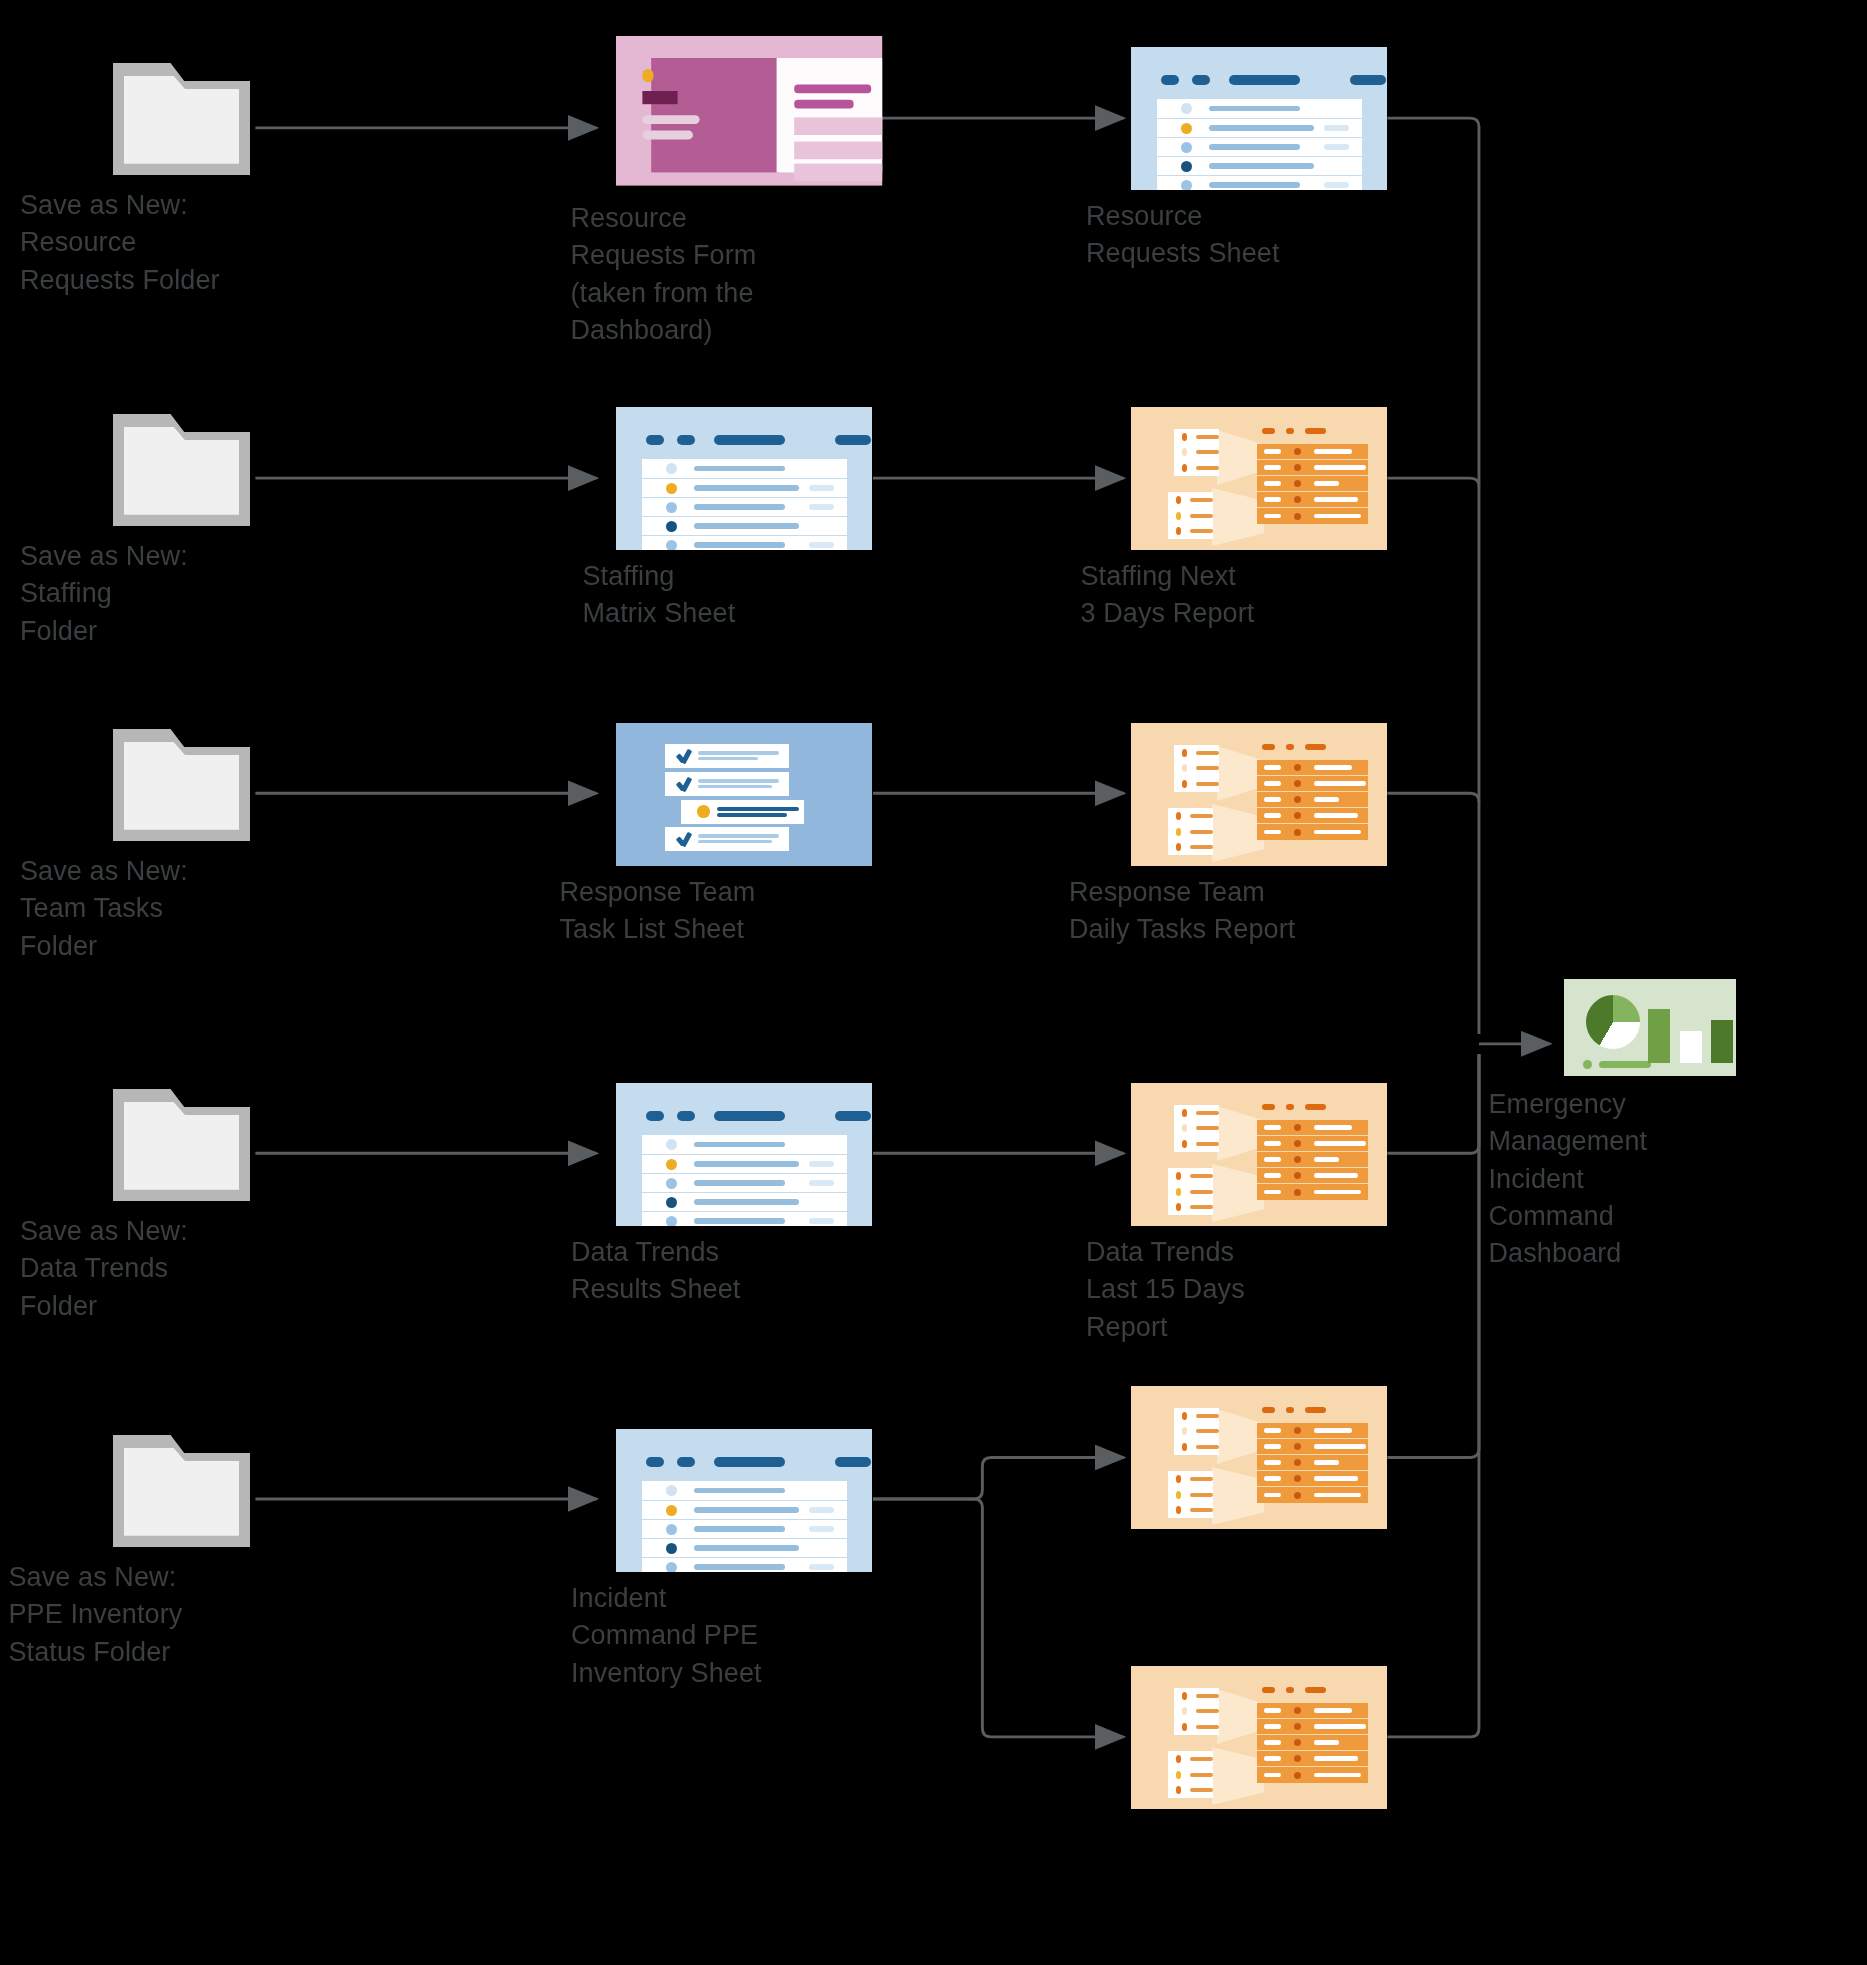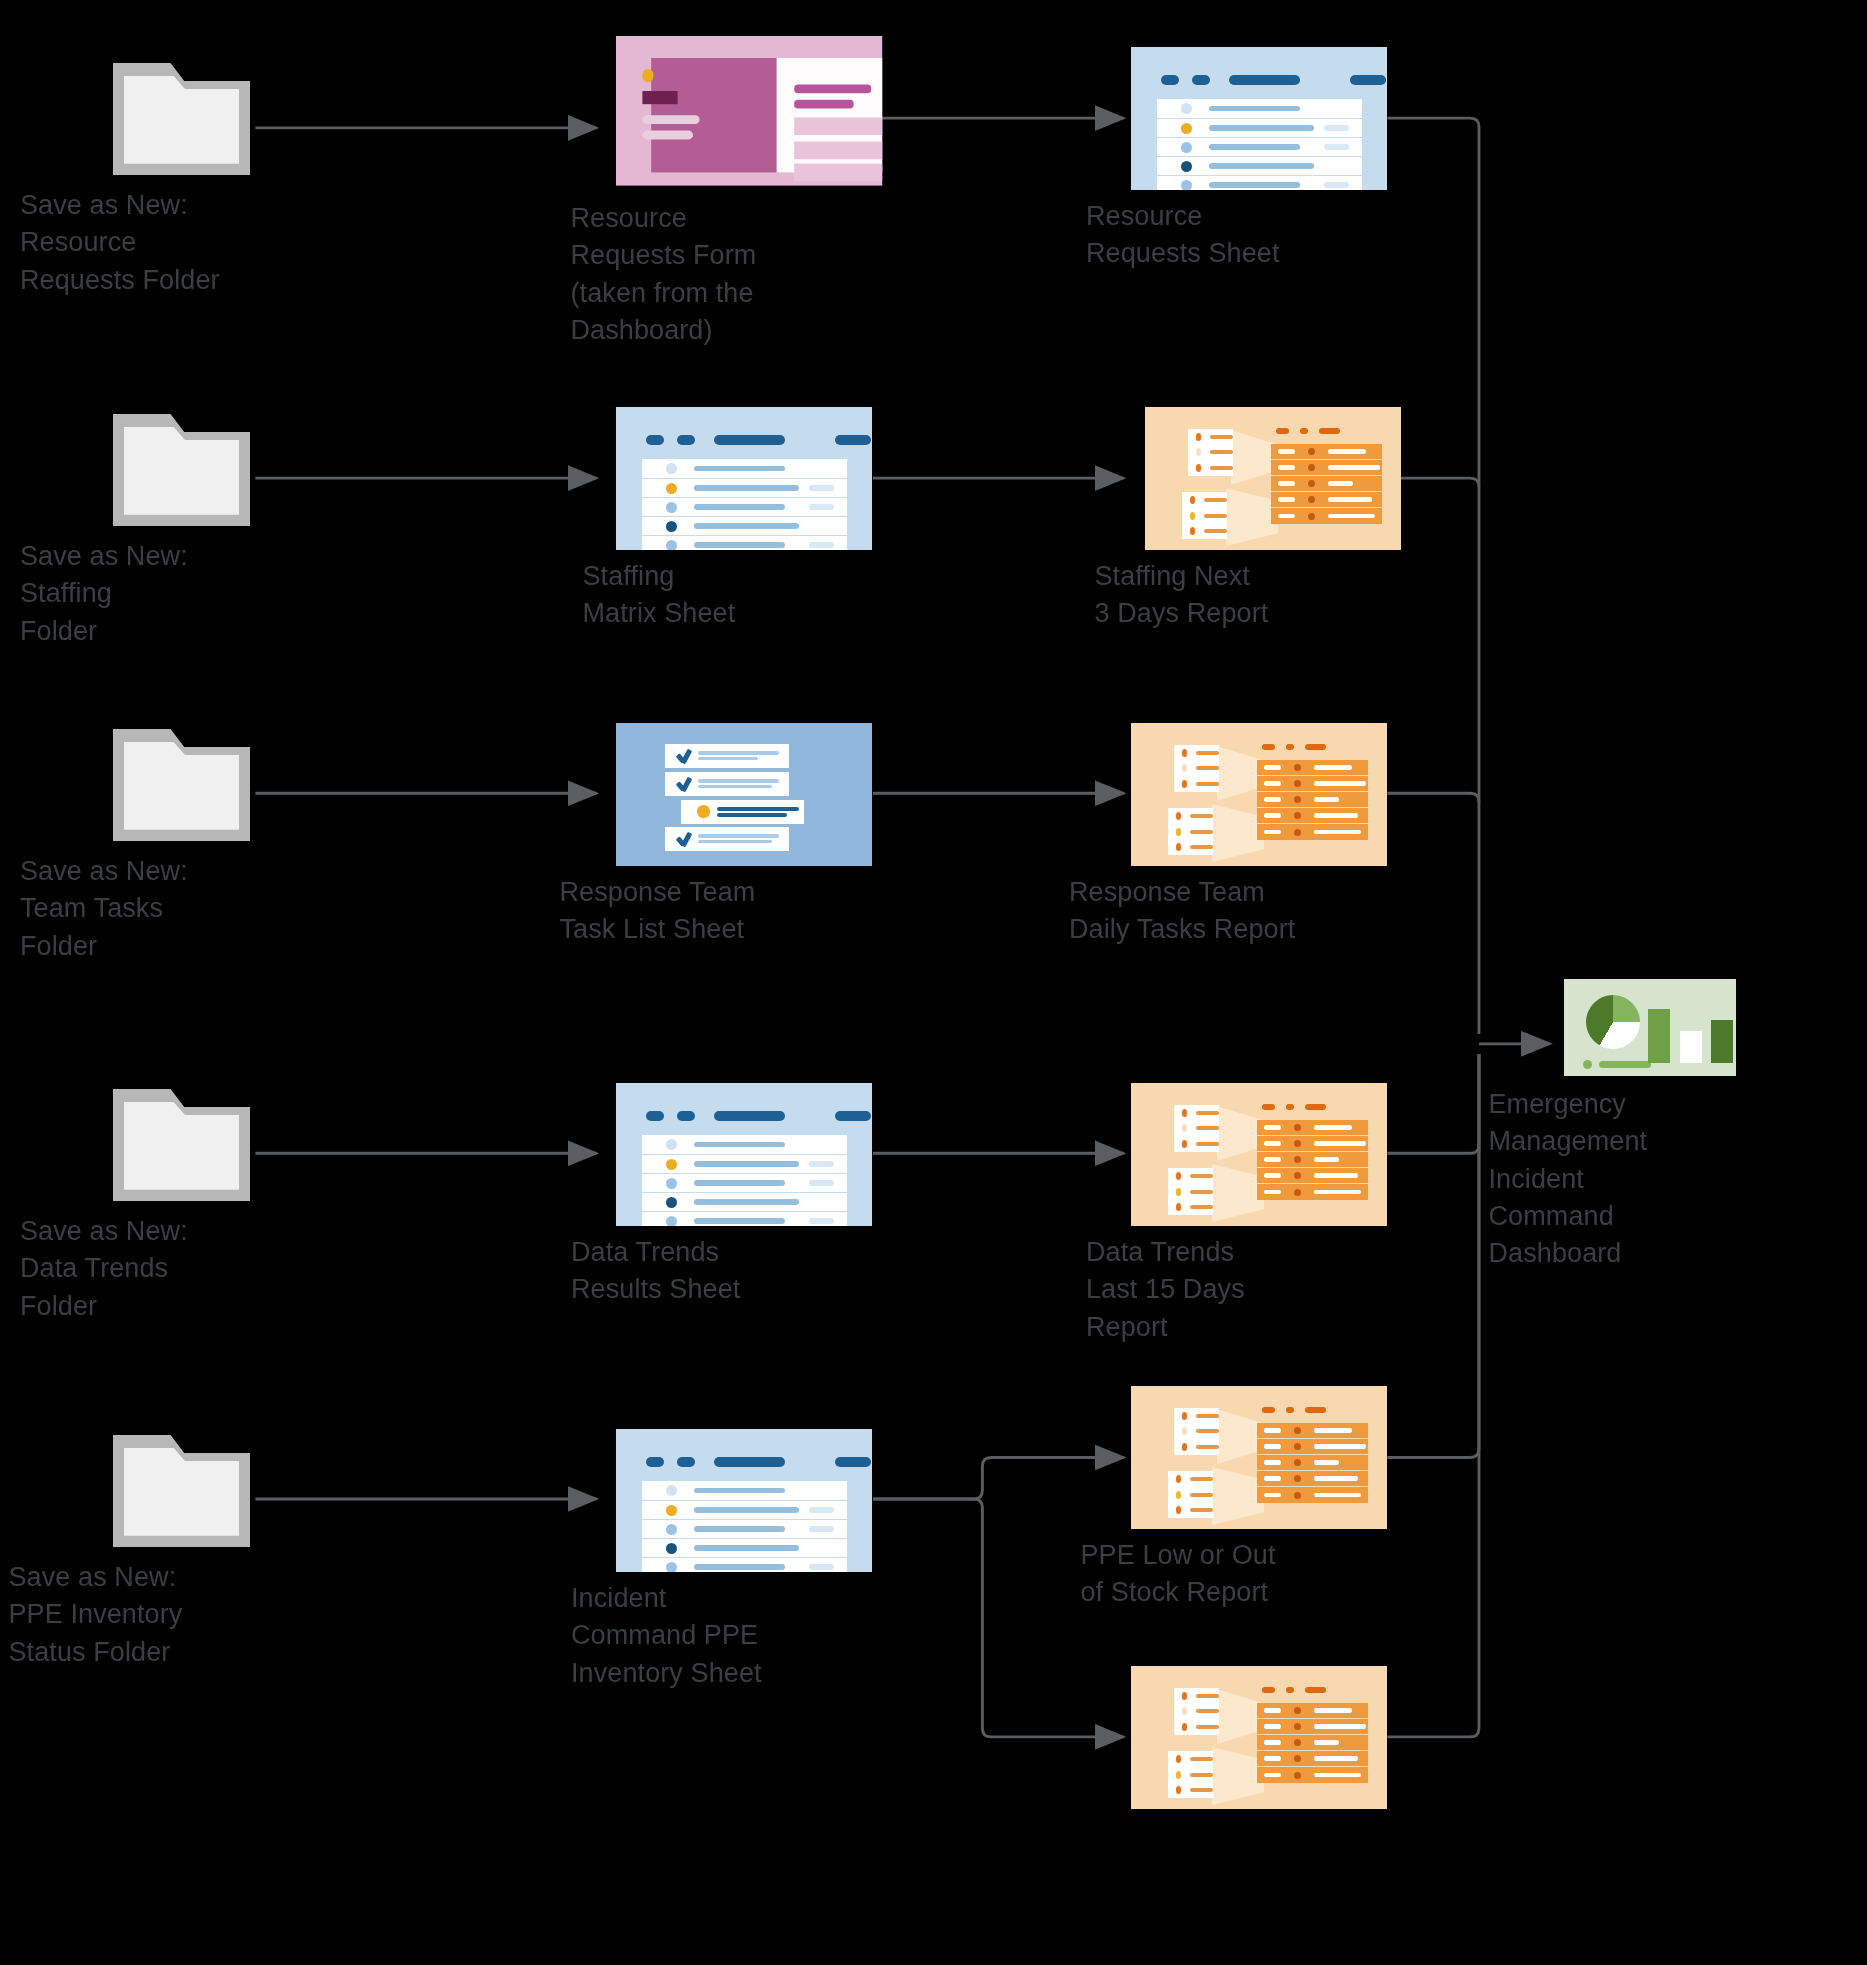--- a/index.html
+++ b/index.html
@@ -393,21 +393,21 @@
             <span class="dot" style="background:#9bc3e5"></span>
             <span class="bar" style="width:91px"></span>
             <span class="tail"></span>
           </div>
       </div>
     </div>
     <div class="caption" style="top:151px;width:346px;left:128px;">Resource
 Requests Sheet</div>
   </div>
 
-  <div class="node" style="left:1131px;top:407px;margin-left:14px;">
+  <div class="node" style="left:1131px;top:407px;">
     <div class="art report">
       <div class="fan" style="left:86px;top:23px;width:46px;height:55px;clip-path:polygon(0 0,100% 26%,100% 74%,0 100%);"></div>
       <div class="fan" style="left:81px;top:81px;width:52px;height:58px;clip-path:polygon(0 0,100% 22%,100% 78%,0 100%);"></div>
       <div class="lcard" style="left:43px;top:22px;width:45px;">
           <span class="d" style="background:#e8741a"></span>
           <span class="b"></span>
         </div>
       <div class="lcard" style="left:43px;top:37px;width:45px;">
           <span class="d" style="background:#f7e0c5"></span>
           <span class="b"></span>
@@ -650,22 +650,20 @@
             <span class="cd"></span>
             <span class="w2" style="width:44px"></span>
           </div>
         <div class="grow">
             <span class="w1"></span>
             <span class="cd"></span>
             <span class="w2" style="width:47px"></span>
           </div>
       </div>
     </div>
-    <div class="caption" style="top:151px;width:357px;left:128px;">PPE Low or Out
-of Stock Report</div>
   </div>
 
   <div class="node" style="left:1131px;top:1666px;">
     <div class="art report">
       <div class="fan" style="left:86px;top:23px;width:46px;height:55px;clip-path:polygon(0 0,100% 26%,100% 74%,0 100%);"></div>
       <div class="fan" style="left:81px;top:81px;width:52px;height:58px;clip-path:polygon(0 0,100% 22%,100% 78%,0 100%);"></div>
       <div class="lcard" style="left:43px;top:22px;width:45px;">
           <span class="d" style="background:#e8741a"></span>
           <span class="b"></span>
         </div>

